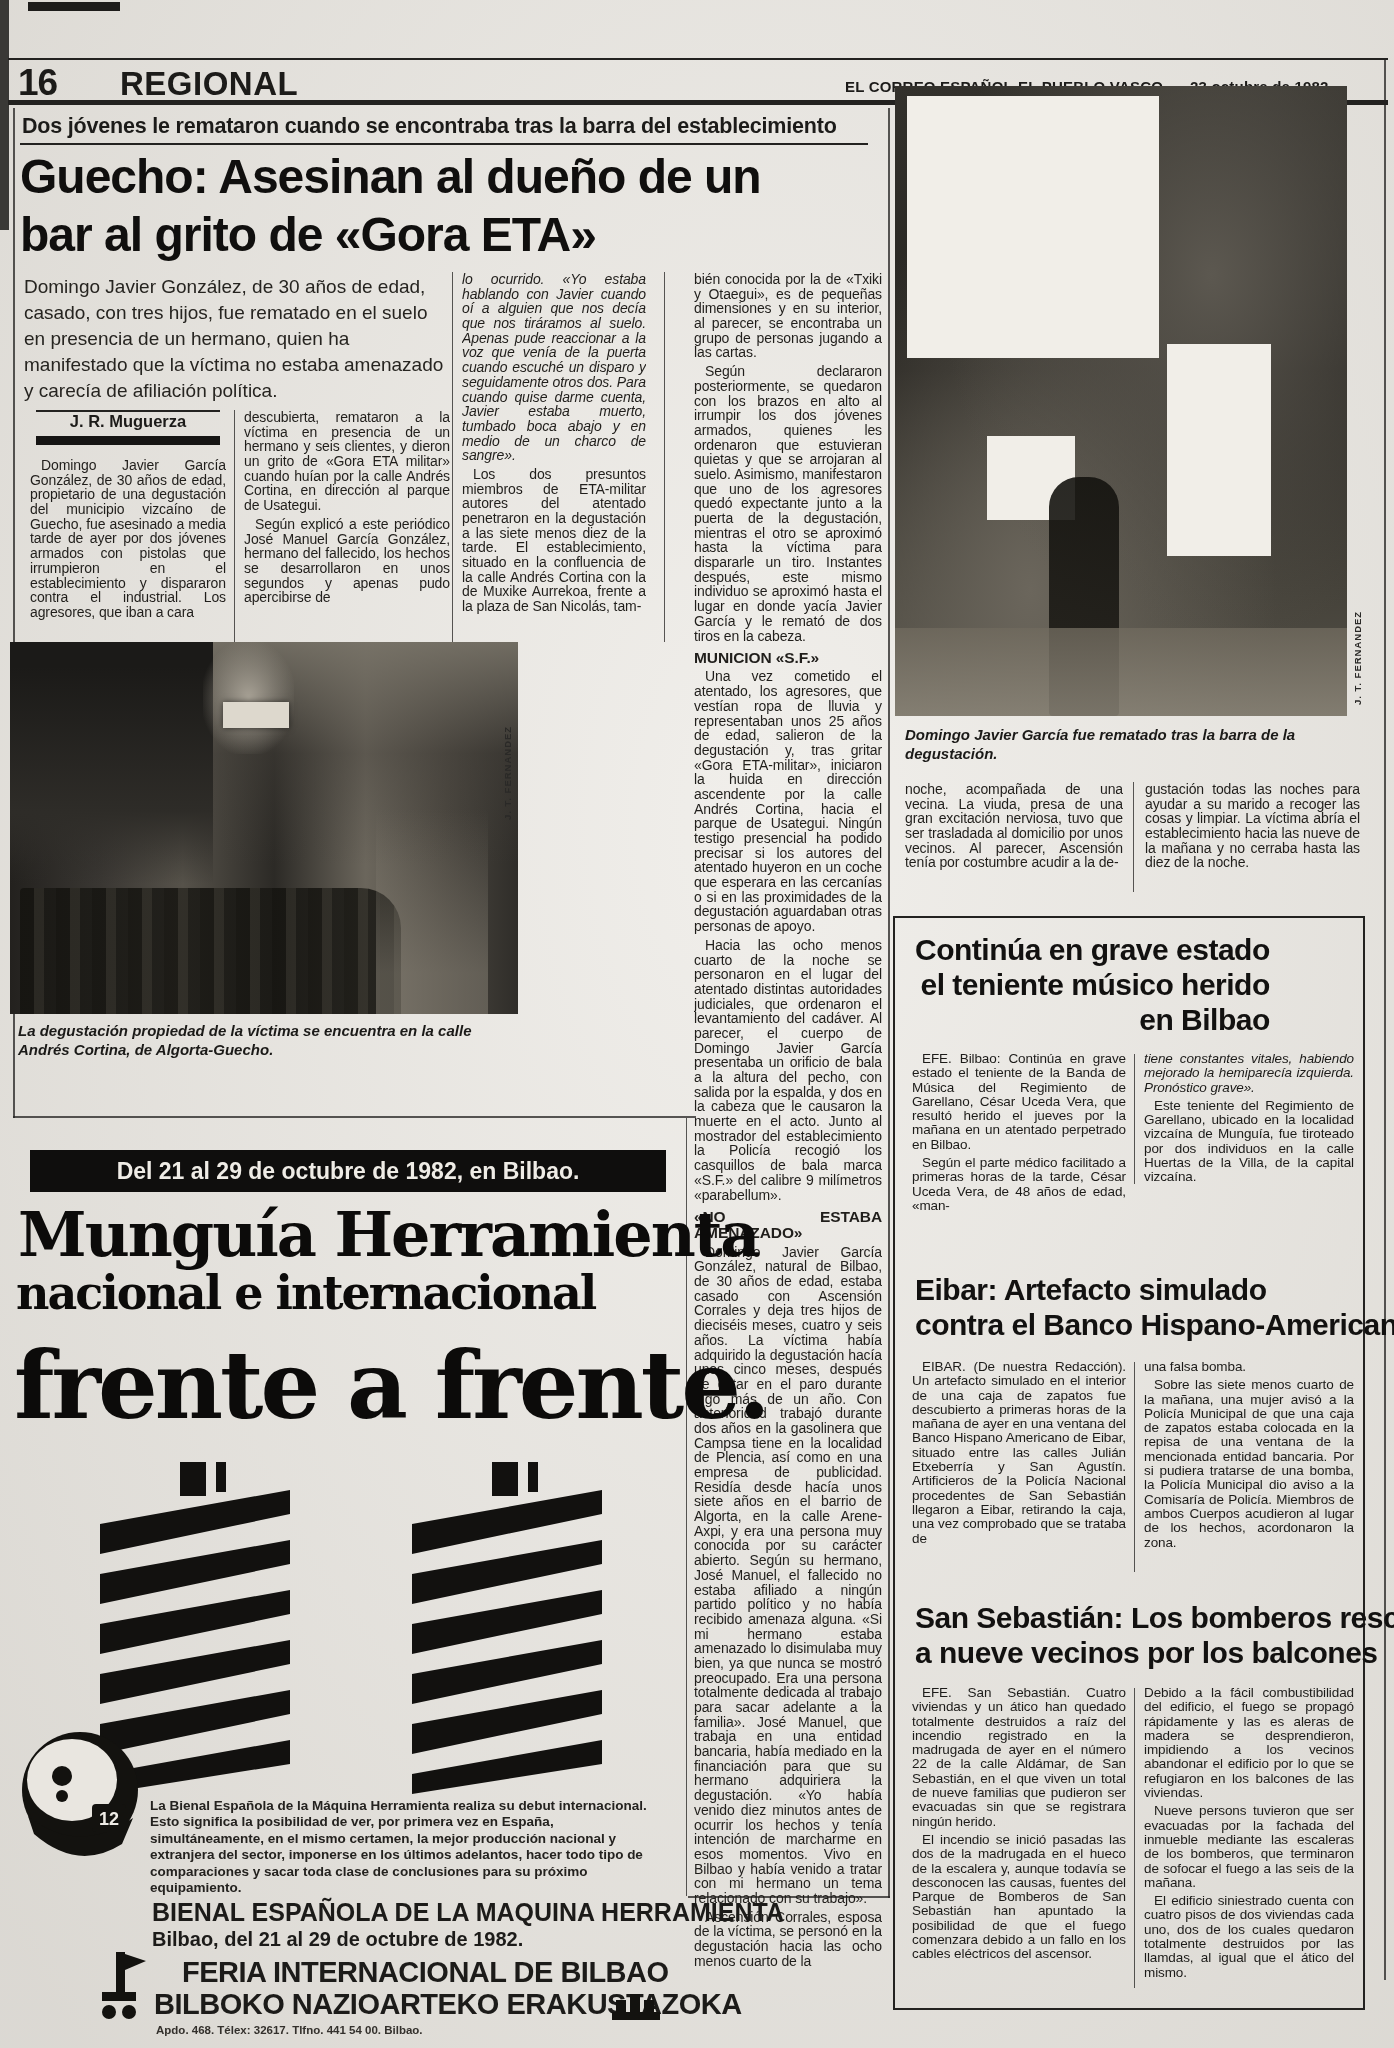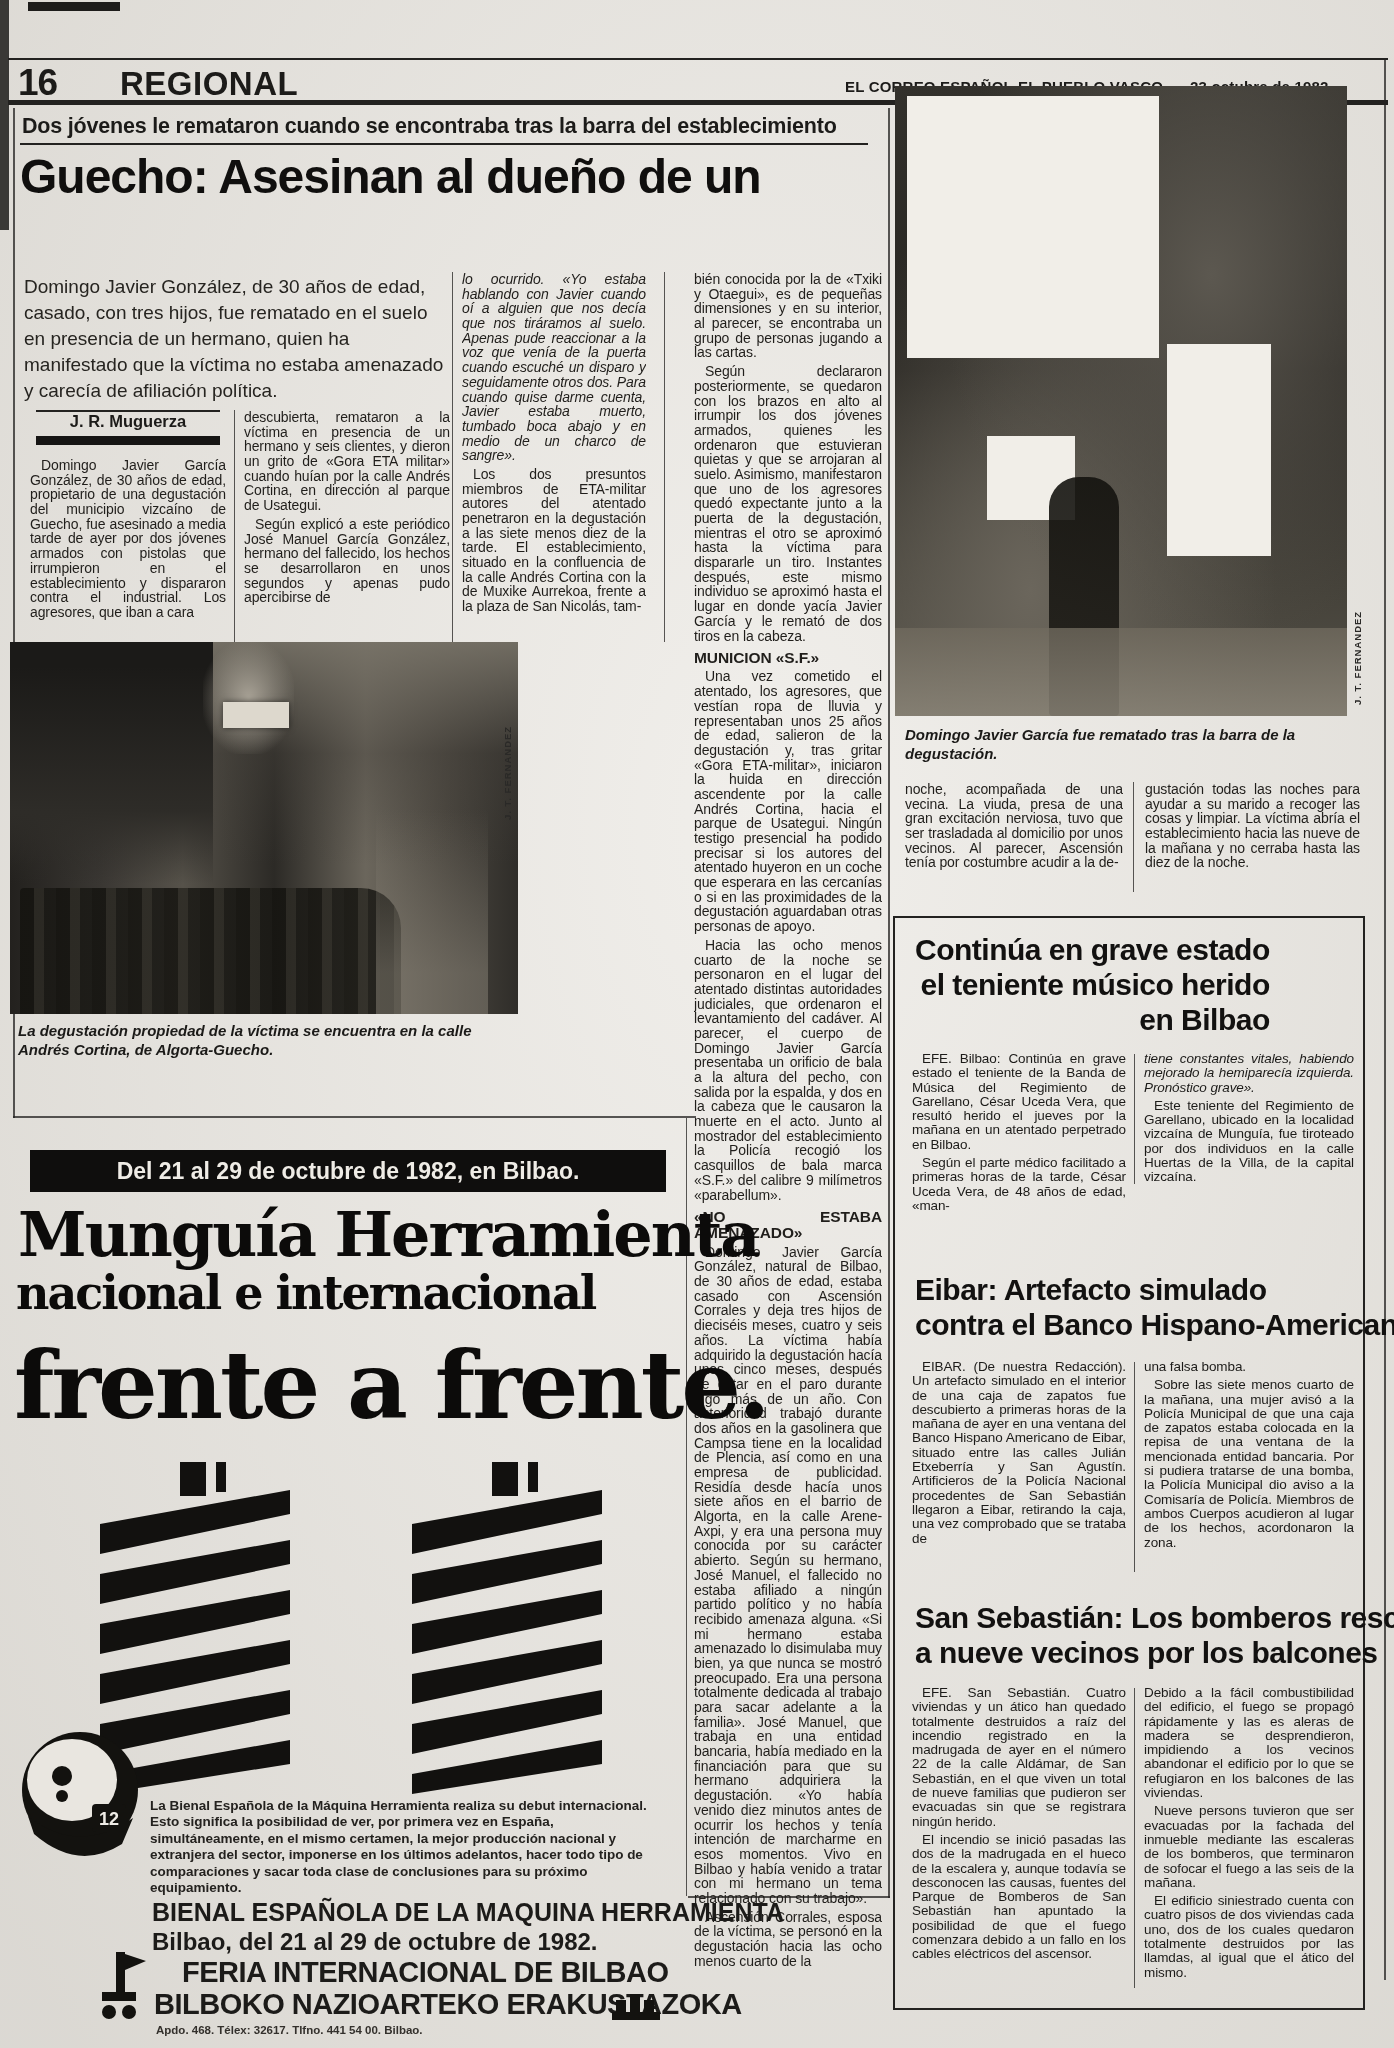--- a/index.html
+++ b/index.html
@@ -37,21 +37,21 @@
   .arttitle{font-size:30px;line-height:35px;font-weight:bold;letter-spacing:-.5px;color:#121110;white-space:nowrap;}
   .artbody{font-size:13.5px;line-height:1.06;text-align:justify;letter-spacing:-.1px;overflow:hidden;}
   .artbody p{margin:0 0 4px;text-indent:10px;}
   .artbody p.noind{text-indent:0;}
   .artbody p.ital{font-style:italic;}
   
   .adbanner{background:#0f0e0d;color:#efece6;text-align:center;font-size:23px;font-weight:bold;line-height:42px;letter-spacing:0;}
   .adhead{font-family:"DejaVu Serif",serif;font-weight:bold;color:#0c0b0a;letter-spacing:-2px;white-space:nowrap;}
   .adpara{font-size:13.5px;line-height:1.22;font-weight:bold;color:#24221f;}
   .adline1{font-size:25px;font-weight:bold;letter-spacing:0;white-space:nowrap;}
-  .adline2{font-size:24px;font-weight:bold;white-space:nowrap;}
+  .adline2{font-size:20px;font-weight:bold;white-space:nowrap;}
   .adline3{font-size:29px;font-weight:bold;letter-spacing:-.5px;white-space:nowrap;}
   .adcontact{font-size:11.5px;font-weight:bold;color:#33302c;}
   .artifact{position:absolute;background:#1d1c1a;}
 </style>
 </head>
 <body>
 
 <div class="paper">
 
   <div class="artifact" style="left:0;top:0;width:9px;height:230px;opacity:.85;"></div>
@@ -63,20 +63,21 @@
   <div class="abs section" style="left:120px;top:65px;">REGIONAL</div>
   <div class="abs mast" style="left:845px;top:78px;">EL CORREO ESPAÑOL-EL PUEBLO VASCO</div>
   <div class="abs mast" style="left:1190px;top:78px;">23 octubre de 1982</div>
   <div class="rule" style="left:8px;top:100px;width:1380px;height:5px;"></div>
 
   <div class="abs kicker" style="left:22px;top:114px;">Dos jóvenes le remataron cuando se encontraba tras la barra del establecimiento</div>
   <div class="rule" style="left:20px;top:143px;width:848px;height:2px;"></div>
 
   <div class="abs headline" style="left:20px;top:148px;">
     <div>Guecho: Asesinan al dueño de un</div>
+    <div>bar al grito de «Gora ETA»</div>
   </div>
 
   <div class="abs lead" style="left:24px;top:274px;width:424px;">Domingo Javier González, de 30 años de edad, casado, con tres hijos, fue rematado en el suelo en presencia de un hermano, quien ha manifestado que la víctima no estaba amenazado y carecía de afiliación política.</div>
 
   <div class="abs bylinebox" style="left:36px;top:410px;width:184px;">
     <span>J. R. Muguerza</span>
     <div class="bylinebar"></div>
   </div>
 
   <div class="rule soft" style="left:234px;top:410px;width:1px;height:232px;"></div>

